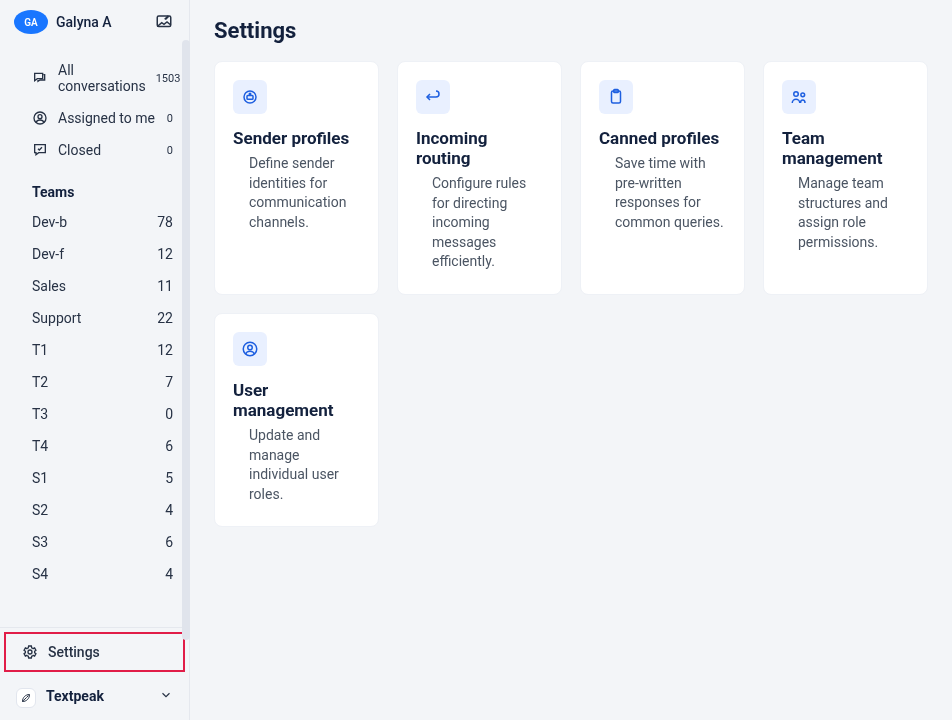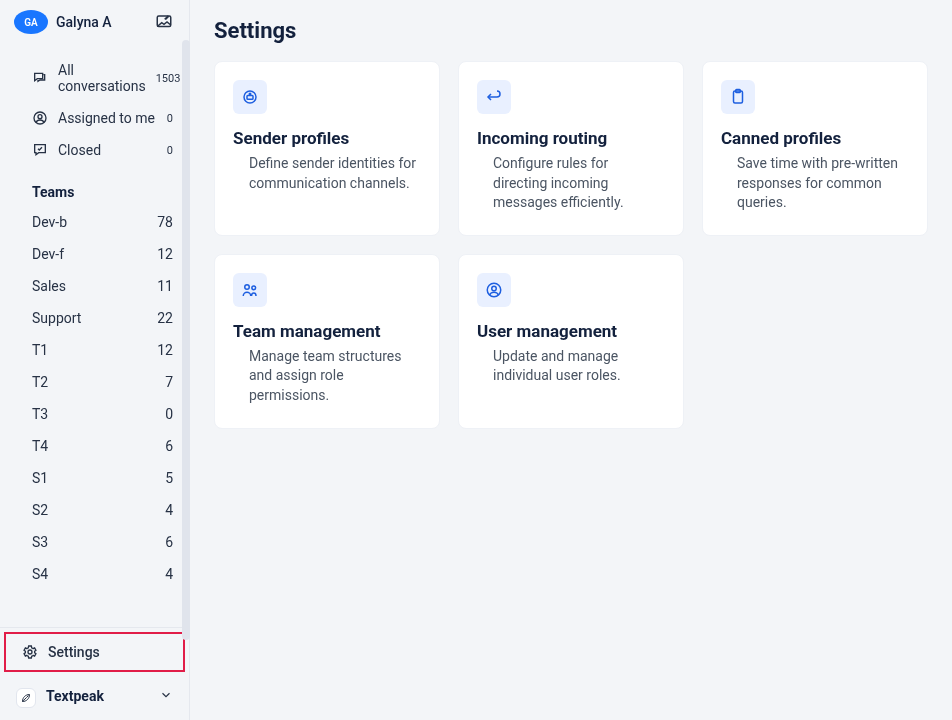--- a/index.html
+++ b/index.html
@@ -130,21 +130,21 @@
       overflow:auto;
     }
     .page-title {
       font-size: 22px;
       font-weight:700;
       color:#13213d;
       margin-bottom: 18px;
     }
     .grid {
       display:grid;
-      grid-template-columns: repeat(3, 1fr);
+      grid-template-columns: repeat(4, 1fr);
       gap: 18px;
     }
     .card {
       background:#fff;
       border:1px solid #eef1f6;
       border-radius:8px;
       padding:18px 18px 22px;
       cursor:pointer;
     }
     .card-icon-wrap {

